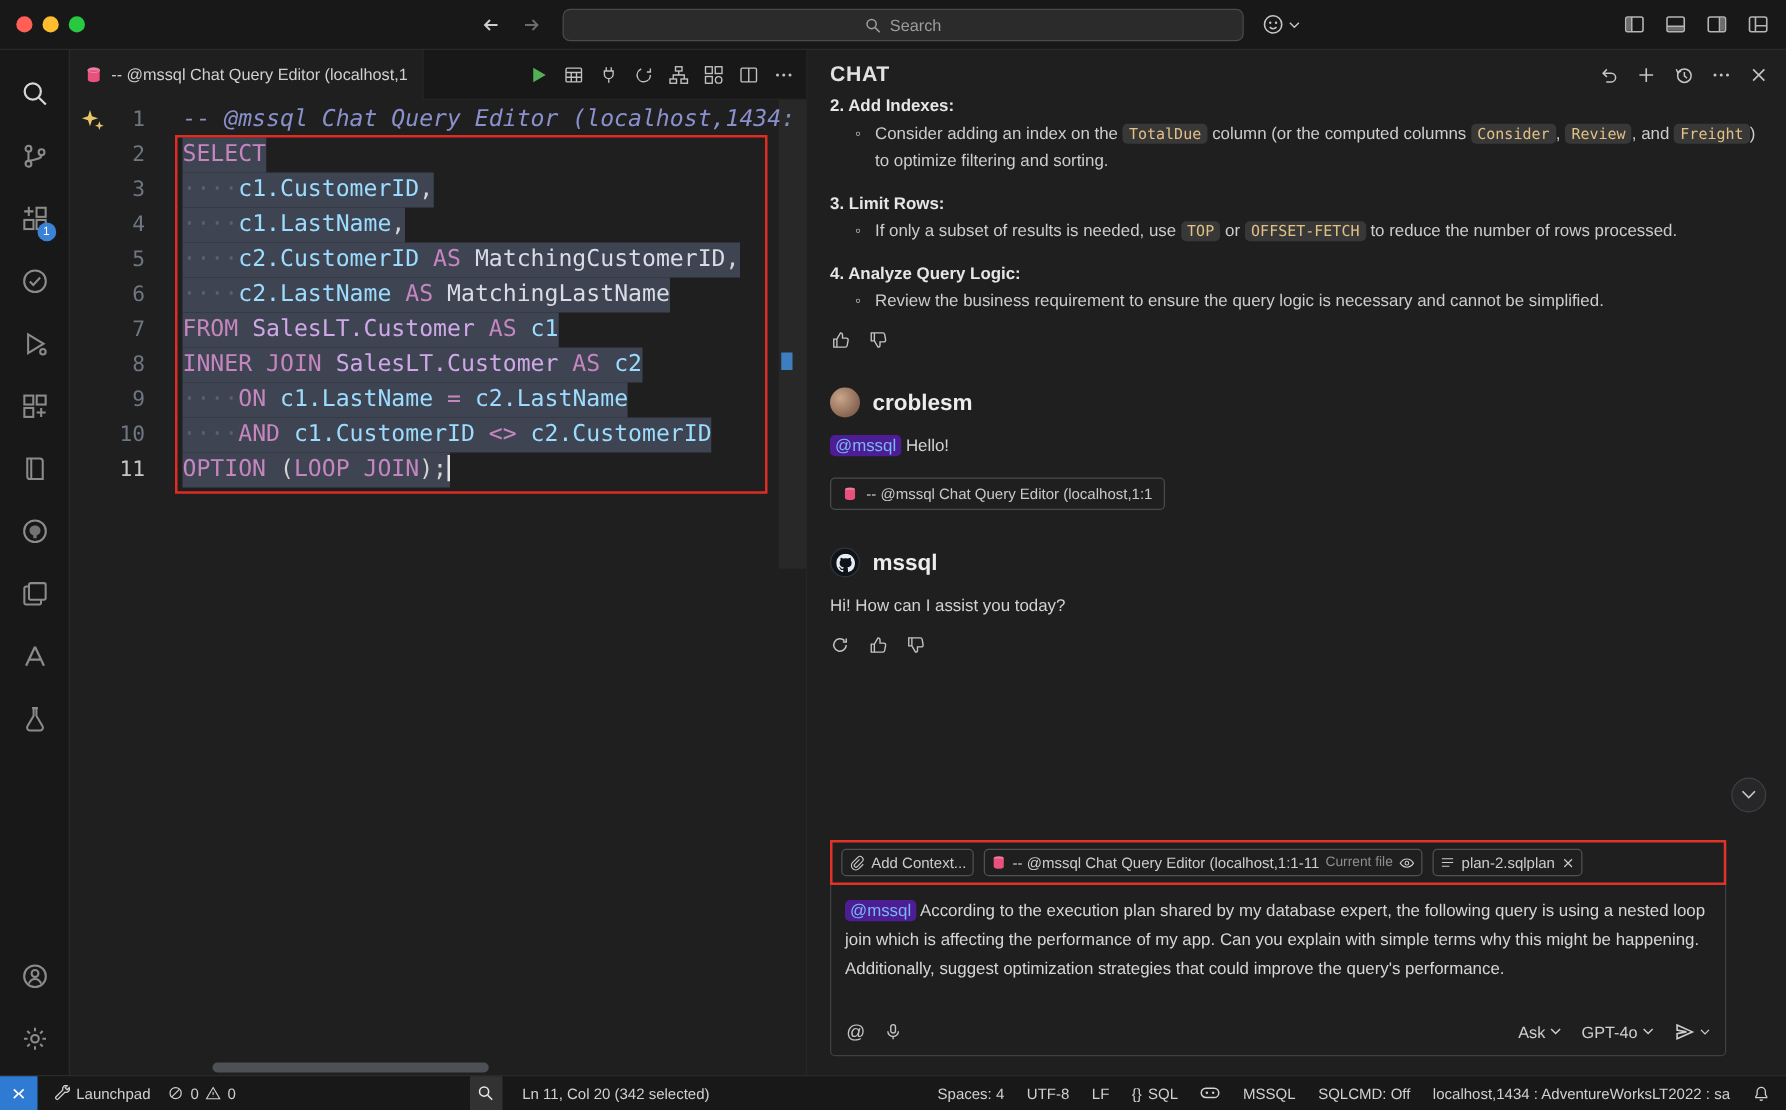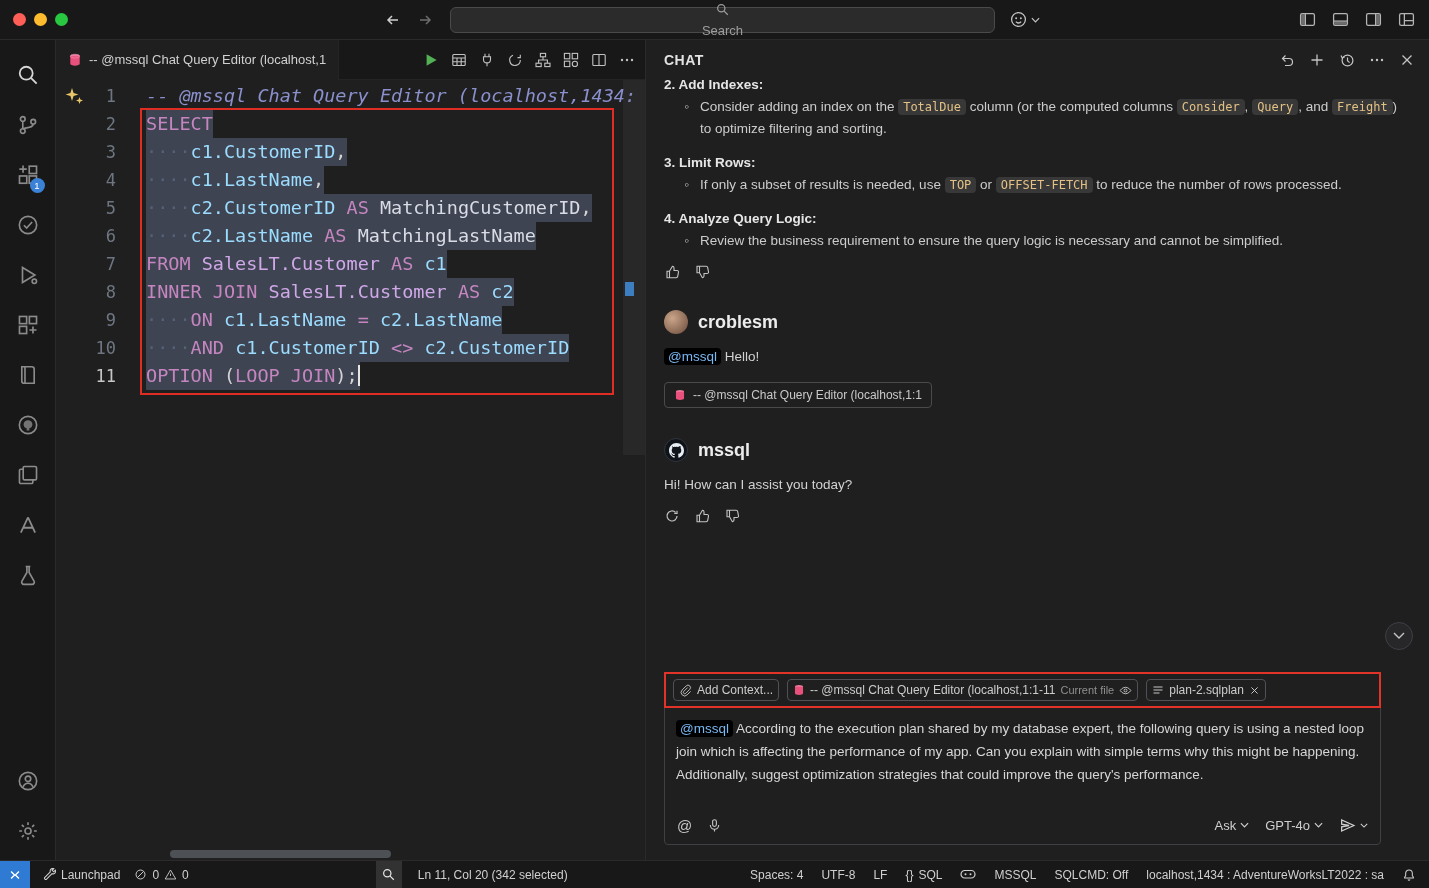--- a/index.html
+++ b/index.html
@@ -9,21 +9,21 @@
   svg { display:block; }
 
   
   #titlebar { position:absolute; top:0; left:0; width:1429px; height:40px; background:#181818; border-bottom:1px solid #2a2a2a; }
   .traffic { position:absolute; top:13px; left:13px; display:flex; gap:8px; }
   .tl { width:13px; height:13px; border-radius:50%; }
   .tl-r { background:#ff5f57; } .tl-y { background:#febc2e; } .tl-g { background:#28c840; }
   .nav { position:absolute; top:12px; left:385px; display:flex; gap:16px; align-items:center; }
   .nav .fwd { color:#6d6d6d; }
   .searchbox { position:absolute; left:450px; top:7px; width:545px; height:26px; background:#2b2b2b; border:1px solid #4a4a4a; border-radius:6px;
-    display:flex; align-items:center; justify-content:center; gap:7px; color:#9d9d9d; font-size:13px;flex-direction:column; }
+    display:flex; align-items:center; justify-content:center; gap:7px; color:#9d9d9d; font-size:13px; }
   .account { position:absolute; left:1010px; top:11px; display:flex; align-items:center; gap:4px; color:#c5c5c5; }
   .tb-icons { position:absolute; right:14px; top:11px; display:flex; gap:16px; color:#b5b5b5; }
 
   
   #activitybar { position:absolute; left:0; top:40px; width:56px; height:820px; background:#181818; border-right:1px solid #2a2a2a;
     display:flex; flex-direction:column; align-items:center; padding-top:10px; }
   .ab-item { width:48px; height:50px; display:flex; align-items:center; justify-content:center; color:#8b8b8b; position:relative; }
   .ab-item.on { color:#d6d6d6; }
   .badge { position:absolute; right:7px; bottom:7px; min-width:15px; height:15px; border-radius:8px; background:#3b82d6; color:#fff;
     font-size:9.5px; display:flex; align-items:center; justify-content:center; padding:0 2px; }
@@ -53,39 +53,39 @@
   .cursor { display:inline-block; width:2px; height:21px; background:#e6e6e6; vertical-align:-4px; }
   .sparkles { position:absolute; left:8px; top:6px; }
   .redbox { position:absolute; left:84px; top:28px; width:474px; height:287px; border:2px solid #df2d24; pointer-events:none; }
   .vscroll { position:absolute; right:0; top:0; width:22px; height:375px; background:rgba(110,110,110,.12); }
   .vmark { position:absolute; left:2px; top:202px; width:9px; height:14px; background:#3c7ebf; }
   .hscroll { position:absolute; left:114px; bottom:2px; width:221px; height:8px; background:#4d5055; border-radius:4px; }
 
   
   #chat { position:absolute; left:646px; top:40px; width:783px; height:820px; background:#1f1f1f; }
   .chat-header { height:40px; display:flex; align-items:center; padding:0 14px 0 18px; }
-  .chat-title { font-size:14px; font-weight:bold; letter-spacing:.5px; color:#e2e2e2; }
+  .chat-title { font-size:17px; font-weight:bold; letter-spacing:.5px; color:#e2e2e2; }
   .chat-hicons { margin-left:auto; display:flex; gap:14px; color:#c5c5c5; align-items:center; }
   .chat-body { position:absolute; left:18px; top:34px; width:744px; }
   .md-li { margin-bottom:12px; }
   .li-head { font-size:13.5px; line-height:22px; font-weight:bold; color:#e6e6e6; }
   .li-sub { display:flex; }
   .bullet { width:16px; margin-left:20px; color:#c8c8c8; font-size:13.5px; line-height:22px; }
   .li-text { flex:1; font-size:13.5px; line-height:22px; white-space:pre-wrap; color:#cccccc; }
   .chip-code { font-family:"DejaVu Sans Mono","Liberation Mono",monospace; font-size:12px; background:#383838; color:#e3c185;
     padding:1px 5px; border-radius:4px; }
   .fb-row { margin-top:10px; display:flex; gap:14px; color:#c3c3c3; }
   .msg-block { margin-top:30px; }
   .msg-head { display:flex; align-items:center; gap:10px; }
   .avatar { width:24px; height:24px; border-radius:50%; }
   .av-user { background:radial-gradient(circle at 35% 35%, #caa58a, #6b4a3a); }
   .av-bot { background:#10141a; border:1px solid #30363d; display:flex; align-items:center; justify-content:center; }
   .msg-name { font-weight:bold; font-size:18px; color:#ececec; }
   .msg-text { margin-top:12px; font-size:13.5px; line-height:22px; white-space:pre-wrap; color:#d2d2d2; }
-  .mention { background:#000000; color:#79b8f3; padding:1px 4px; border-radius:4px; }
+  .mention { background:#4c1d95; color:#79b8f3; padding:1px 4px; border-radius:4px; }
   .attach { margin-top:14px; display:inline-flex; align-items:center; gap:7px; height:26px; padding:0 9px; border:1px solid #4a4a4a;
     border-radius:4px; font-size:12px; color:#c9c9c9; }
   .act-row { margin-top:12px; display:flex; gap:14px; color:#c3c3c3; }
   .scroll-btn { position:absolute; right:16px; top:582px; width:28px; height:28px; border-radius:50%; background:#27272a;
     border:1px solid #3f3f44; display:flex; align-items:center; justify-content:center; color:#c5c5c5; }
   .chat-input { position:absolute; left:18px; top:632px; width:717px; height:173px; border:1px solid #3f3f45; border-radius:4px; background:#1f1f1f; }
   .chips-row { display:flex; gap:8px; align-items:center; padding:5px 7px; border:2px solid #e23329; margin:-1px -1px 0 -1px; }
   .chip { height:22px; display:inline-flex; align-items:center; gap:5px; padding:0 5px; border:1px solid #505056; border-radius:4px;
     font-size:12px; color:#cccccc; white-space:nowrap; }
   .chip .dim { color:#8f8f8f; font-size:11px; }
@@ -434,21 +434,21 @@
             </svg>
           </span>
       </span>
     </div>
 
     <div class="chat-body">
       <div class="md-li">
         <div class="li-head"><span>2.</span> <span>Add Indexes:</span></div>
         <div class="li-sub">
             <span class="bullet">◦</span>
-            <p class="li-text"><span>Consider adding an index on the </span><code class="chip-code">TotalDue</code><span> column (or the computed columns </span><code class="chip-code">Consider</code><span>, </span><code class="chip-code">Query</code><span>, and </span><code class="chip-code">Freight</code><span>) to optimize filtering and sorting.</span></p>
+            <p class="li-text"><span>Consider adding an index on the </span><code class="chip-code">TotalDue</code><span> column (or the computed columns </span><code class="chip-code">Consider</code><span>, </span><code class="chip-code">Review</code><span>, and </span><code class="chip-code">Freight</code><span>) to optimize filtering and sorting.</span></p>
           </div>
       </div>
       <div class="md-li">
         <div class="li-head"><span>3.</span> <span>Limit Rows:</span></div>
         <div class="li-sub">
             <span class="bullet">◦</span>
             <p class="li-text"><span>If only a subset of results is needed, use </span><code class="chip-code">TOP</code><span> or </span><code class="chip-code">OFFSET-FETCH</code><span> to reduce the number of rows processed.</span></p>
           </div>
       </div>
       <div class="md-li">

